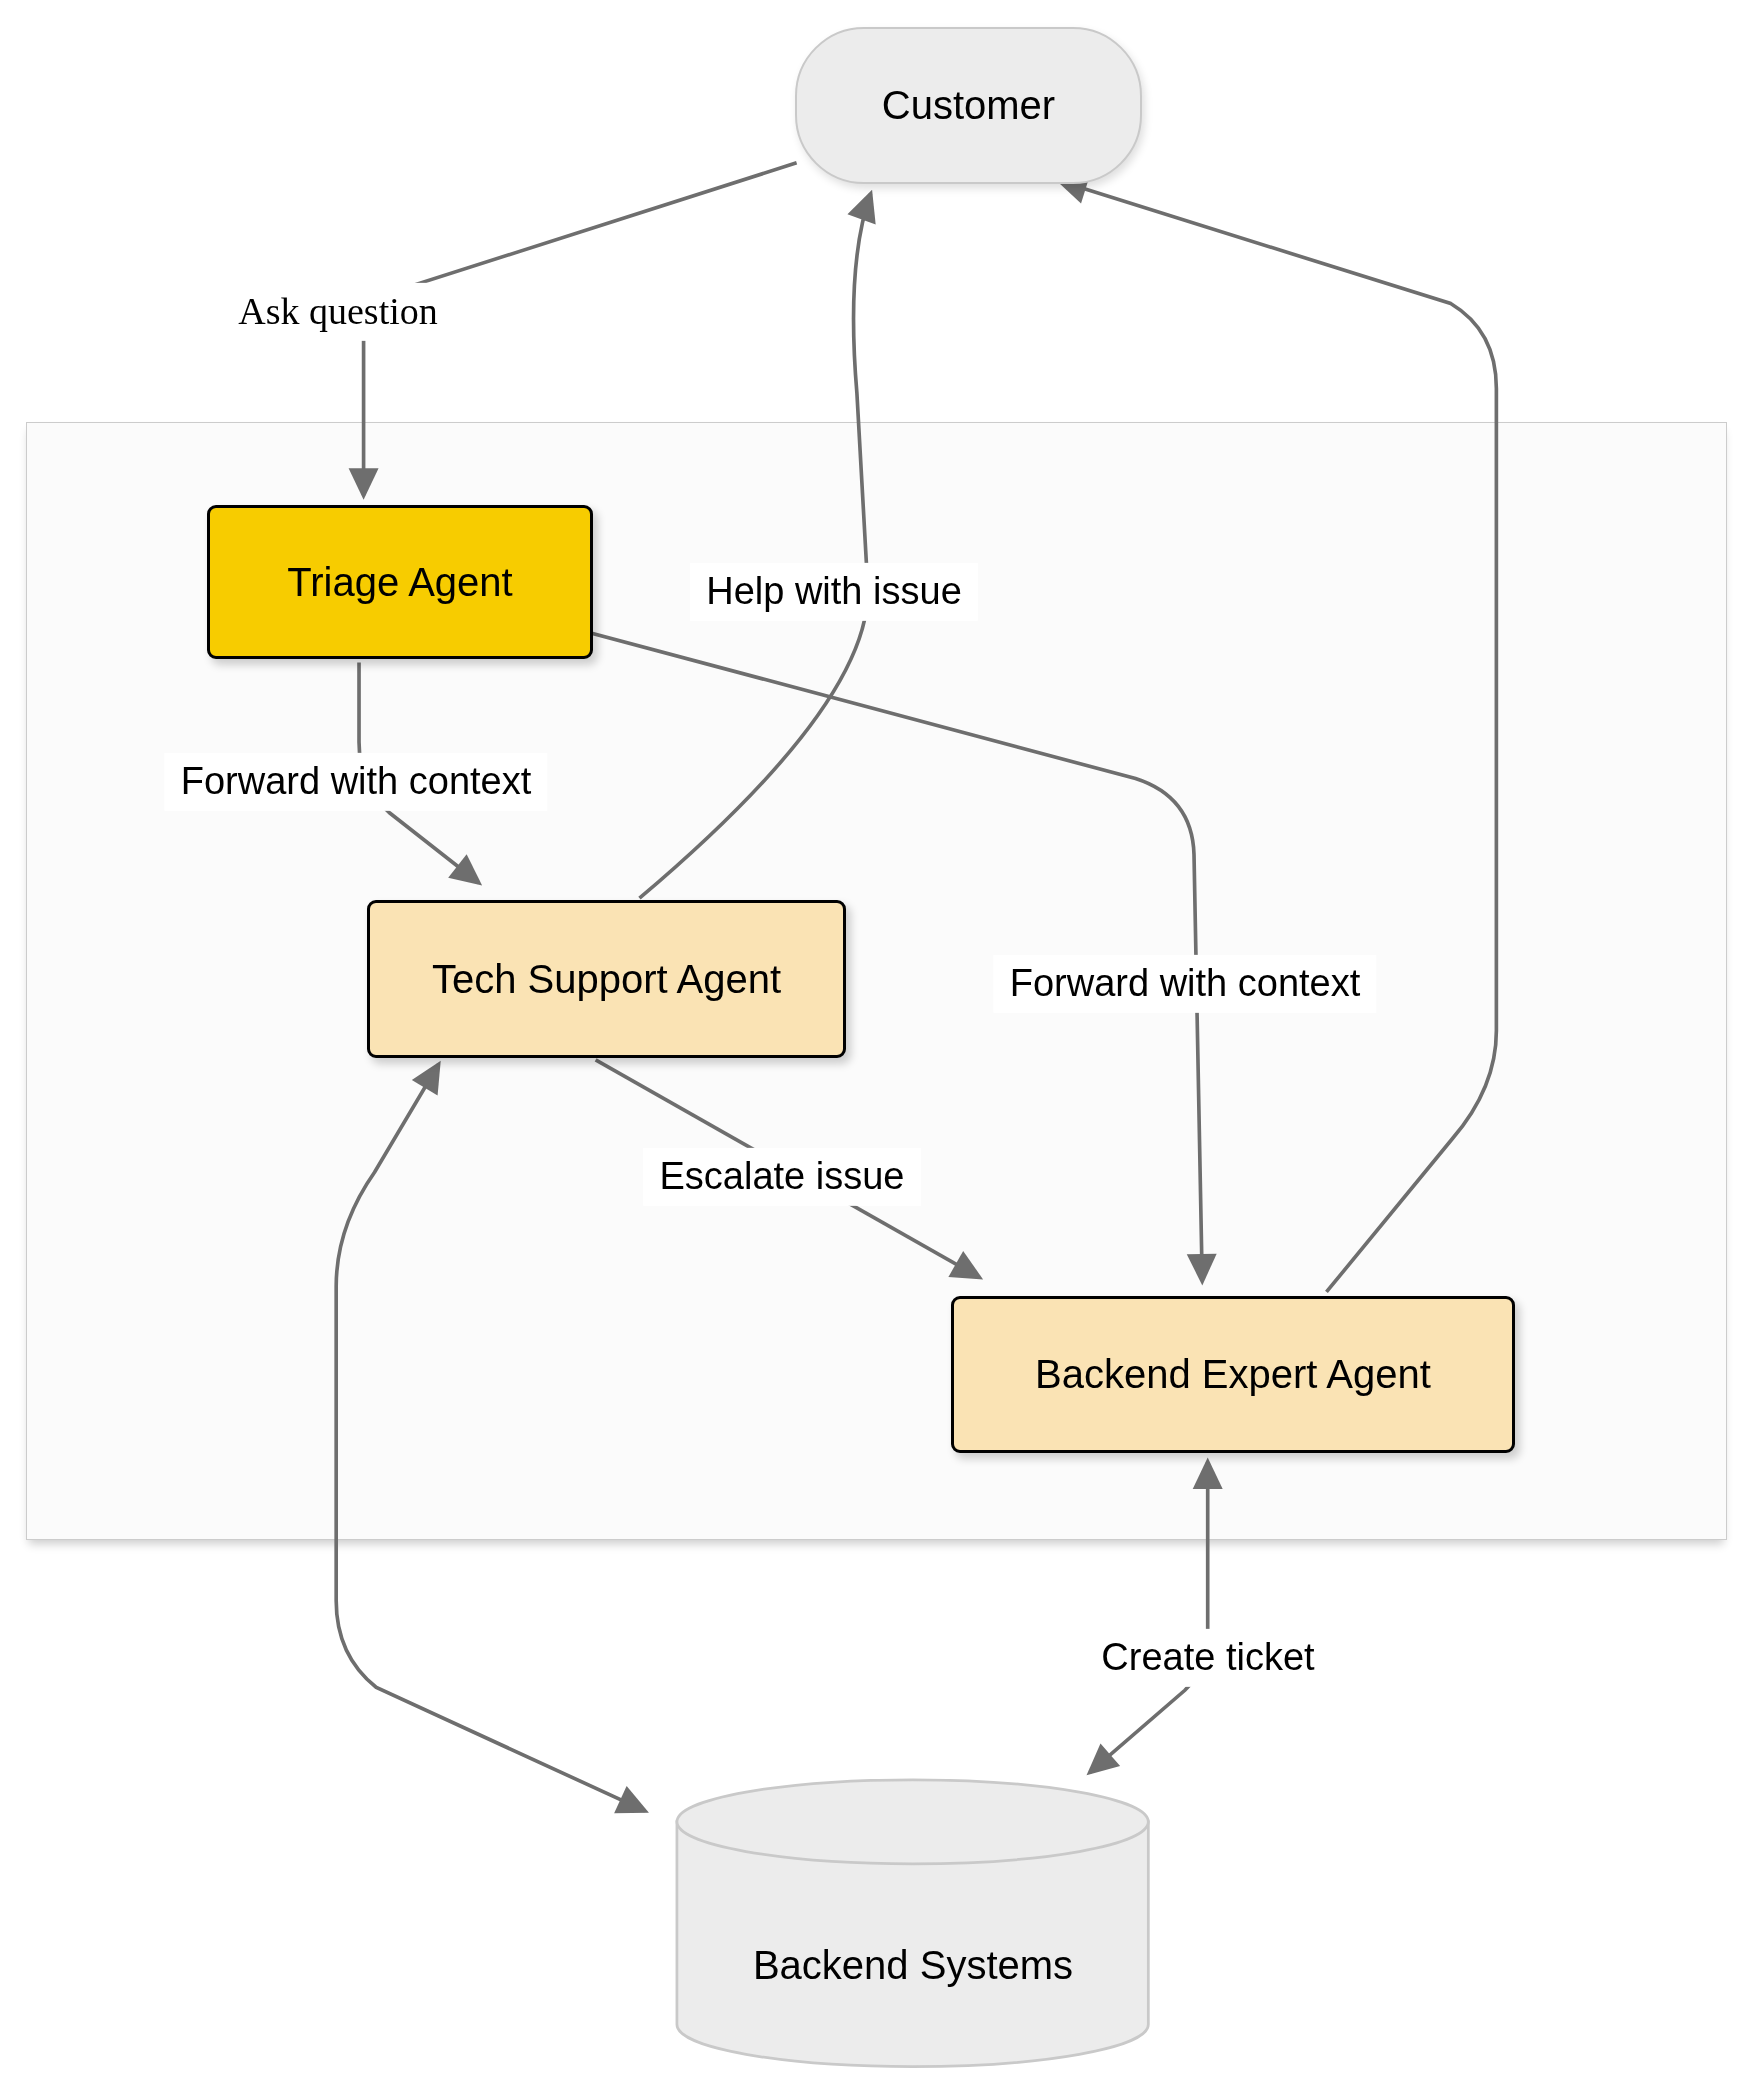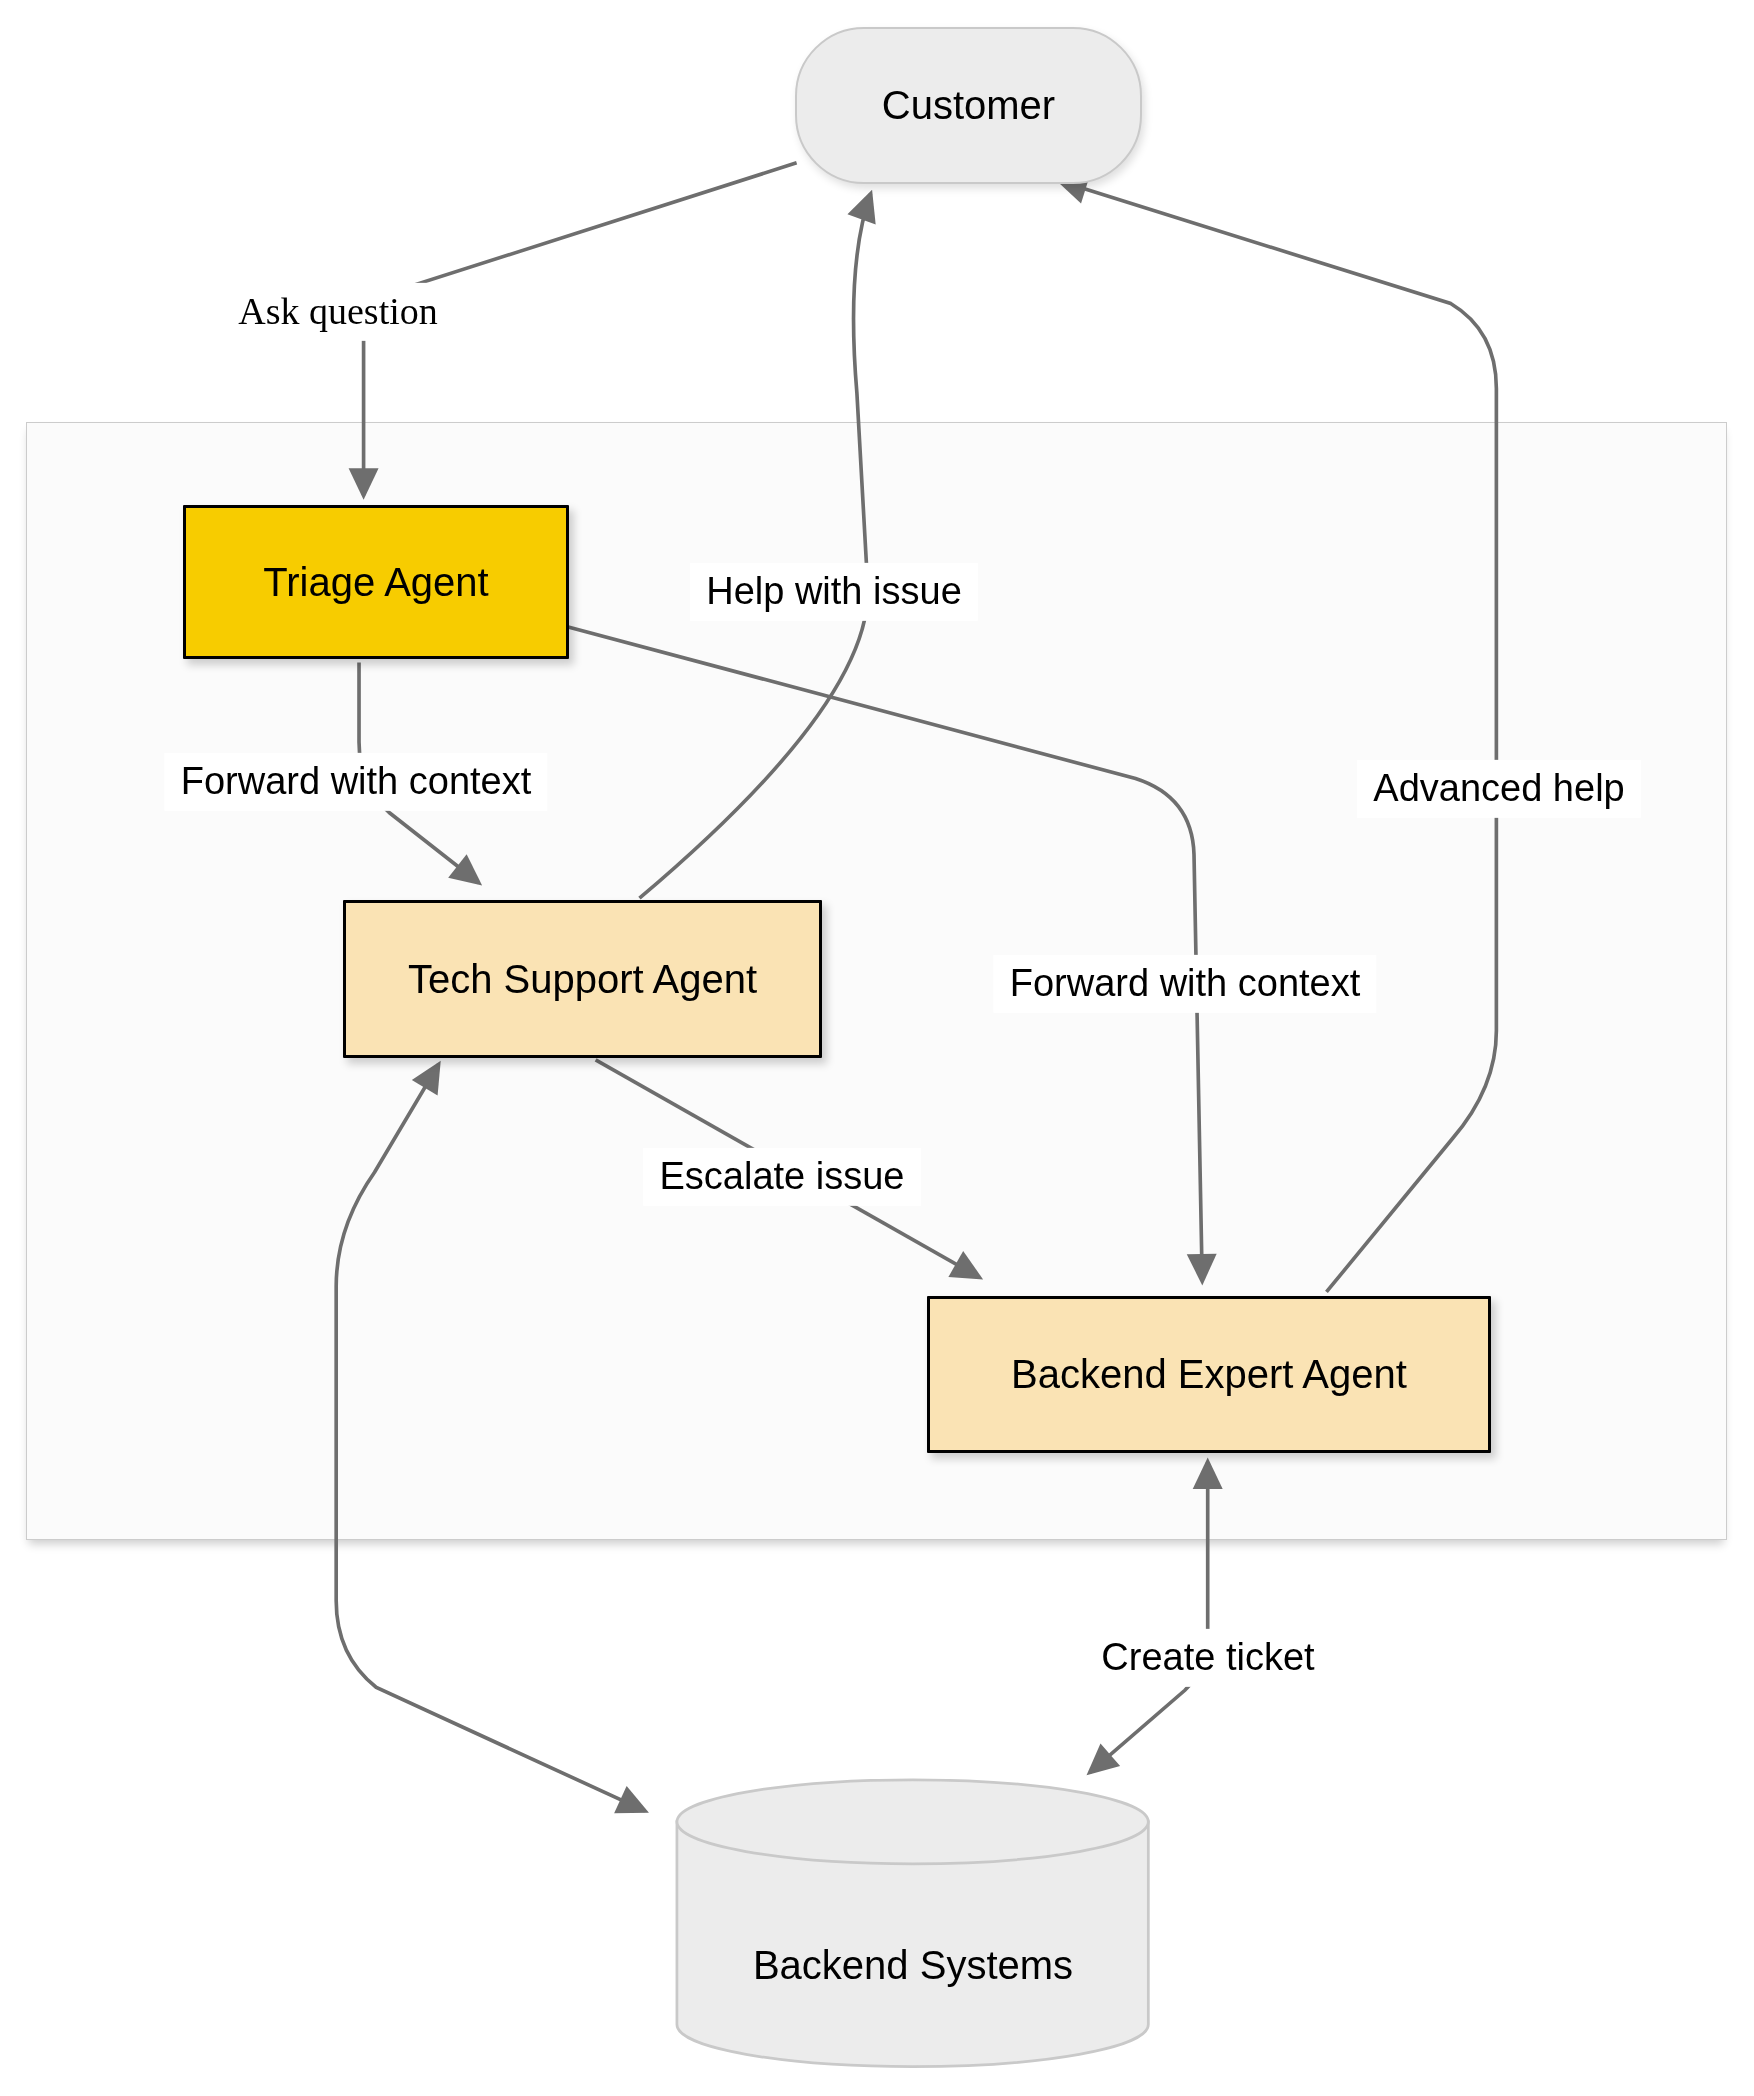--- a/index.html
+++ b/index.html
@@ -16,22 +16,23 @@
   }
   svg.edgelayer{position:absolute;left:0;top:0;}
   .edge{fill:none;stroke:var(--edge-color,#6E6E6E);stroke-width:4;}
   .arrowhead{fill:var(--edge-color,#6E6E6E);}
   .cyl{fill:var(--neutral-fill,#ECECEC);stroke:var(--neutral-border,#C9C9C9);stroke-width:3;}
   .node{
     position:absolute;display:flex;align-items:center;justify-content:center;
     font-size:40px;color:var(--text-color,#000);text-align:center;
   }
   .rect{
-    border:3.7px solid var(--node-border,#000);border-radius:1px;
+    border:3.7px solid var(--node-border,#000);border-radius:9px;
     box-shadow:4.6px 5.5px 8.2px rgba(0,0,0,.18);
+    margin-left:24px;
   }
   .node-triage{left:183px;top:505px;width:386px;height:154px;background:var(--triage-fill,#F7CC00);}
   .node-tsa{left:343px;top:900px;width:479px;height:158px;background:var(--agent-fill,#FAE3B4);}
   .node-pea{left:927px;top:1296px;width:564px;height:157px;background:var(--agent-fill,#FAE3B4);}
   .node-customer{
     left:795px;top:27.4px;width:347px;height:157px;
     background:var(--neutral-fill,#ECECEC);
     border:2.7px solid var(--neutral-border,#C9C9C9);border-radius:69px;
     box-shadow:2.7px 4.6px 8.2px rgba(0,0,0,.13);
   }
@@ -79,21 +80,20 @@
     <path class="edge" d="M1452,1414 L1590,1246 Q1638,1190 1638,1128 L1638,425 Q1638,362 1588,332 L1160,198" marker-end="url(#arrow)"></path>
     <path class="edge" d="M652,1160 L1072,1398" marker-end="url(#arrow)"></path>
     <path class="edge" d="M480,1165 L410,1283 Q368,1343 368,1408 L368,1752 Q368,1812 412,1847 L706,1982" marker-start="url(#arrow)" marker-end="url(#arrow)"></path>
     <path class="edge" d="M1322,1600 L1322,1788 Q1322,1826 1297,1850 L1193,1940" marker-start="url(#arrow)" marker-end="url(#arrow)"></path>
   </svg>
 
   <div class="elabel el-ask">Ask question</div>
   <div class="elabel el-fwd1">Forward with context</div>
   <div class="elabel el-help">Help with issue</div>
   <div class="elabel el-fwd2">Forward with context</div>
-  <div class="elabel el-adv">Advanced help</div>
   <div class="elabel el-esc">Escalate issue</div>
   <div class="elabel el-create">Create ticket</div>
 
   <div class="node node-customer">Customer</div>
   <div class="node rect node-triage">Triage Agent</div>
   <div class="node rect node-tsa">Tech Support Agent</div>
   <div class="node rect node-pea">Backend Expert Agent</div>
   <div class="node-backend-label">Backend Systems</div>
 
 </div>

